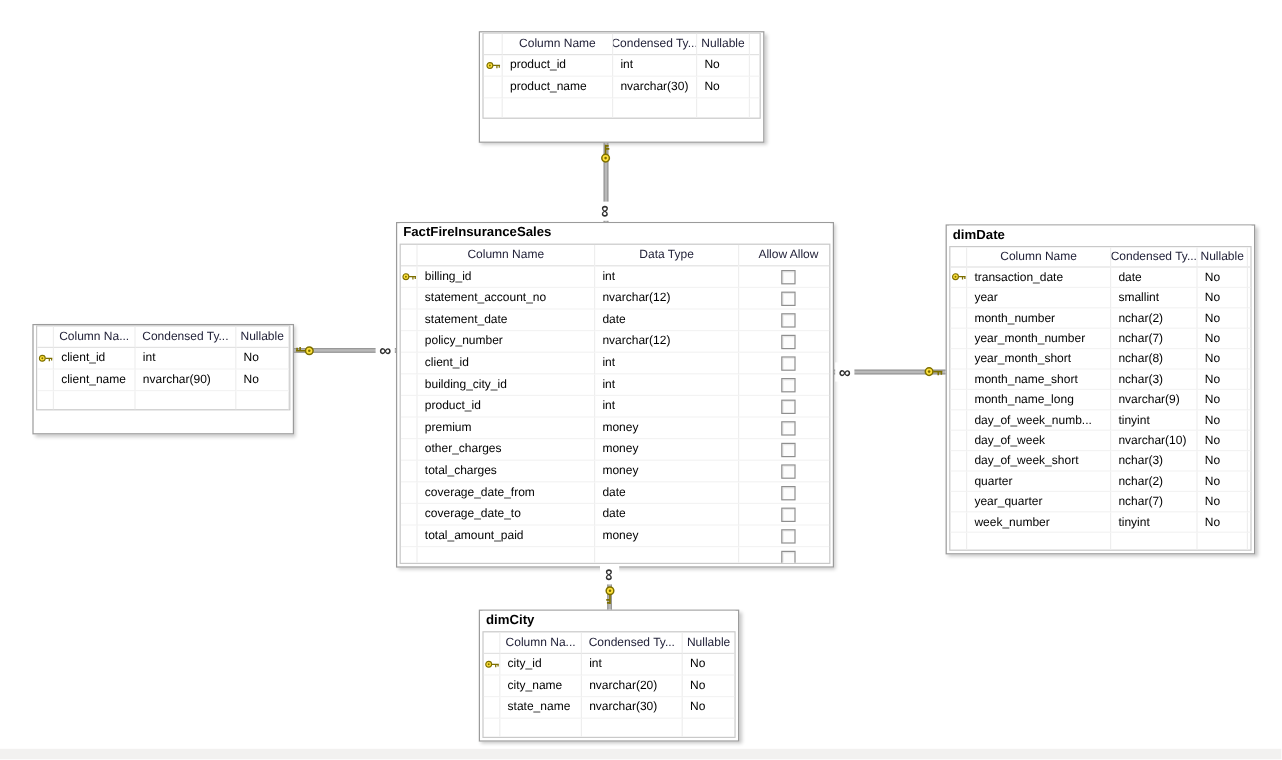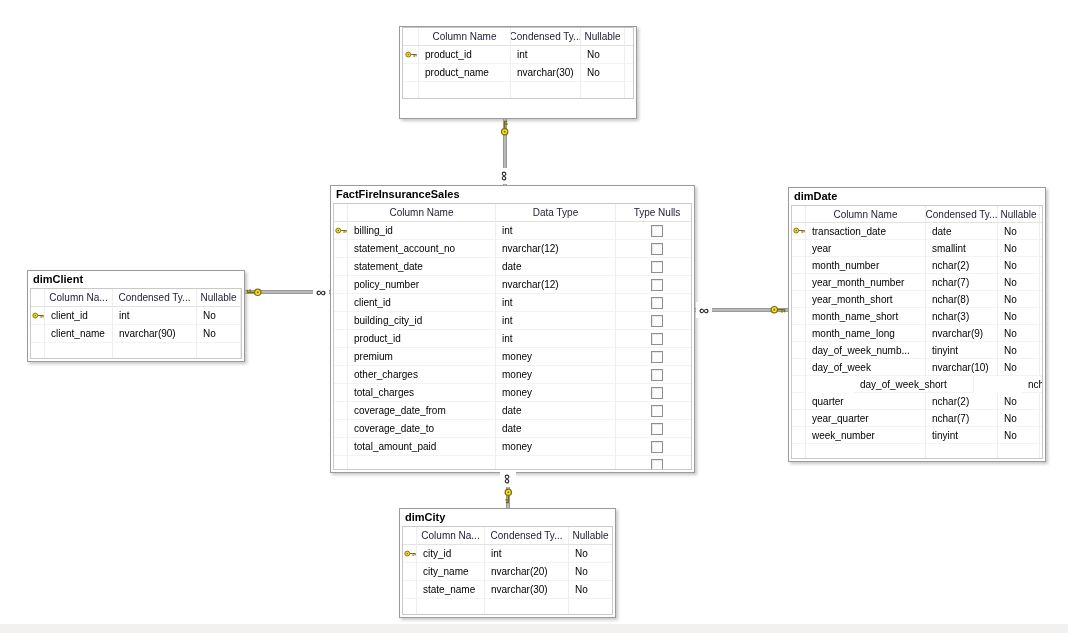--- a/index.html
+++ b/index.html
@@ -116,21 +116,21 @@
         </div>
       </div>
     </div>
     <div class="table-node" style="left: 330px; top: 185px; width: 365px; height: 288px;">
       <div class="table-title">FactFireInsuranceSales</div>
       <div class="grid">
         <div class="grid-row header" style="height: 18px;">
           <div class="cell gutter" style="width: 14px; flex: 0 0 14px;"></div>
           <div class="cell " style="width: 148px; flex: 0 0 148px; justify-content: center; padding-left: 0px;">Column Name</div>
           <div class="cell " style="width: 120px; flex: 0 0 120px; justify-content: center; padding-left: 0px;">Data Type</div>
-          <div class="cell " style="width: 83px; flex: 0 0 83px; justify-content: center; padding-left: 0px;">Type Nulls</div>
+          <div class="cell " style="width: 83px; flex: 0 0 83px; justify-content: center; padding-left: 0px;">Allow Allow</div>
         </div>
         <div class="grid-row" style="height: 18px;">
           <div class="cell gutter" style="width: 14px; flex: 0 0 14px;">
             <span class="key-glyph">
               <svg width="13" height="7.15" viewBox="0 0 30 16">
                 <circle cx="7.5" cy="8" r="5.6" fill="#ffe13a" stroke="#7d6f00" stroke-width="2.2"></circle>
                 <circle cx="7.5" cy="8" r="1.9" fill="#7d6f00"></circle>
                 <path d="M13.5 8 H27 M21 8 V13.5 M25.5 8 V12.5" stroke="#7d6f00" stroke-width="2.4" fill="none"></path>
               </svg>
             </span>
@@ -321,21 +321,21 @@
           <div class="cell " style="width: 42px; flex: 0 0 42px;">No</div>
           <div class="cell filler" style="flex: 1 1 0%;"></div>
         </div>
         <div class="grid-row" style="height: 17px;">
           <div class="cell gutter" style="width: 14px; flex: 0 0 14px;"></div>
           <div class="cell " style="width: 120px; flex: 0 0 120px;">day_of_week</div>
           <div class="cell " style="width: 72px; flex: 0 0 72px;">nvarchar(10)</div>
           <div class="cell " style="width: 42px; flex: 0 0 42px;">No</div>
           <div class="cell filler" style="flex: 1 1 0%;"></div>
         </div>
-        <div class="grid-row" style="height: 17px; gap: 48px;">
+        <div class="grid-row" style="height: 17px;">
           <div class="cell gutter" style="width: 14px; flex: 0 0 14px;"></div>
           <div class="cell " style="width: 120px; flex: 0 0 120px;">day_of_week_short</div>
           <div class="cell " style="width: 72px; flex: 0 0 72px;">nchar(3)</div>
           <div class="cell " style="width: 42px; flex: 0 0 42px;">No</div>
           <div class="cell filler" style="flex: 1 1 0%;"></div>
         </div>
         <div class="grid-row" style="height: 17px;">
           <div class="cell gutter" style="width: 14px; flex: 0 0 14px;"></div>
           <div class="cell " style="width: 120px; flex: 0 0 120px;">quarter</div>
           <div class="cell " style="width: 72px; flex: 0 0 72px;">nchar(2)</div>
@@ -359,21 +359,20 @@
         <div class="grid-row" style="height: 17px;">
           <div class="cell gutter" style="width: 14px; flex: 0 0 14px;"></div>
           <div class="cell " style="width: 120px; flex: 0 0 120px;"></div>
           <div class="cell " style="width: 72px; flex: 0 0 72px;"></div>
           <div class="cell " style="width: 42px; flex: 0 0 42px;"></div>
           <div class="cell filler" style="flex: 1 1 0%;"></div>
         </div>
       </div>
     </div>
     <div class="table-node" style="left: 27px; top: 270px; width: 218px; height: 92px;">
-      <div class="table-title">dimClient</div>
       <div class="grid">
         <div class="grid-row header" style="height: 18px;">
           <div class="cell gutter" style="width: 14px; flex: 0 0 14px;"></div>
           <div class="cell " style="width: 68px; flex: 0 0 68px; justify-content: center; padding-left: 0px;">Column Na...</div>
           <div class="cell " style="width: 84px; flex: 0 0 84px; justify-content: center; padding-left: 0px;">Condensed Ty...</div>
           <div class="cell " style="width: 44px; flex: 0 0 44px; justify-content: center; padding-left: 0px;">Nullable</div>
           <div class="cell filler" style="flex: 1 1 0%;"></div>
         </div>
         <div class="grid-row" style="height: 18px;">
           <div class="cell gutter" style="width: 14px; flex: 0 0 14px;">

